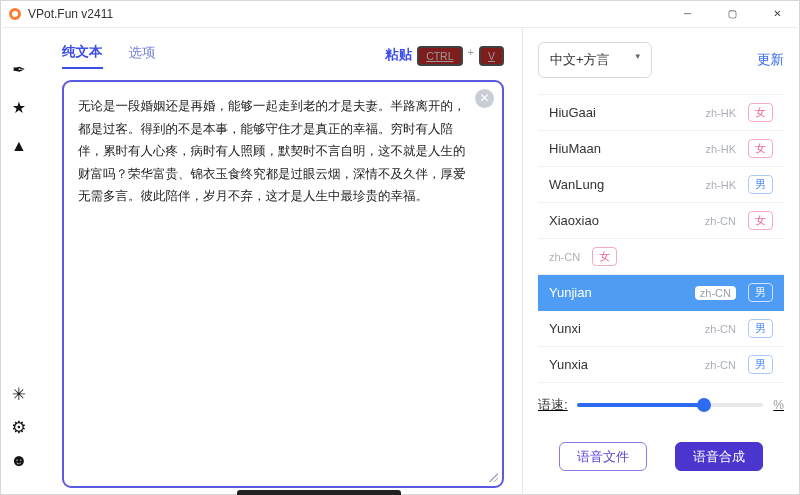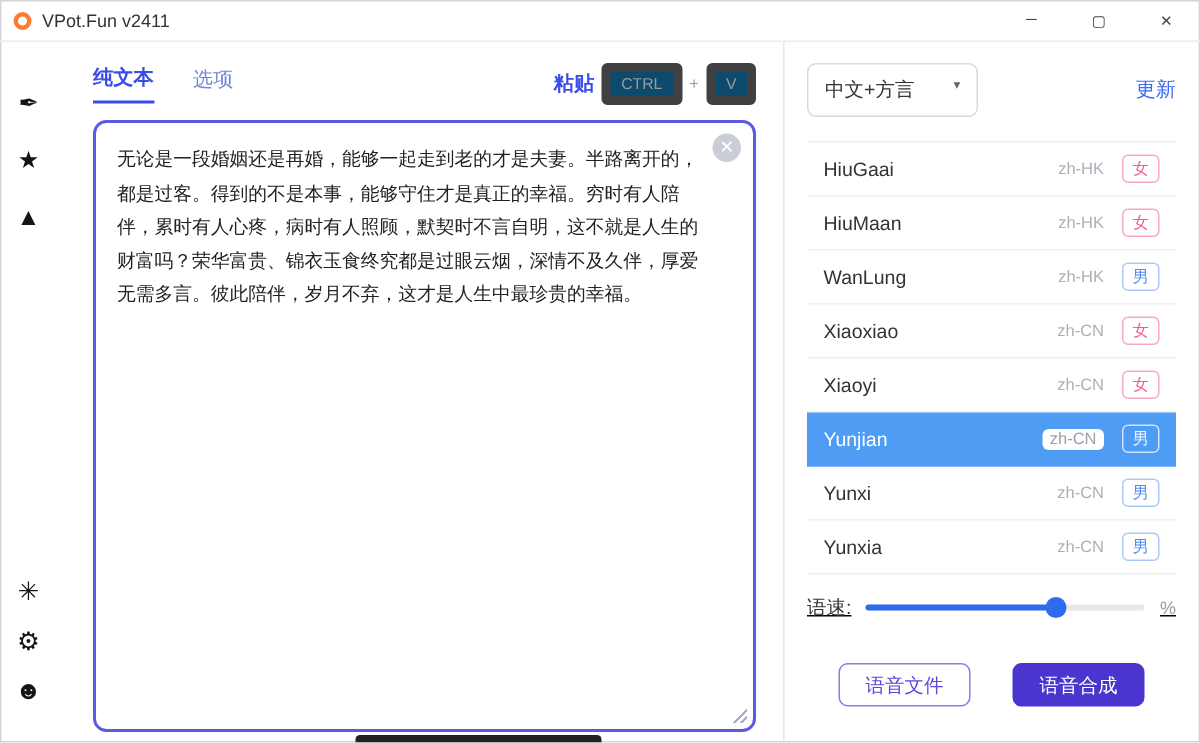--- a/index.html
+++ b/index.html
@@ -24,23 +24,23 @@
   .sb-icon { font-size:16px; color:#141414; margin-bottom:22px; line-height:1; }
   .sb-bottom { margin-top:auto; display:flex; flex-direction:column; align-items:center; padding-bottom:10px; }
   .sb-bottom .sb-icon { margin-bottom:16px; font-size:17px; }
   .v-divider { width:1px; background:#e6e6e6; }
 
   
   .main { width:484px; padding:14px 18px 0 24px; display:flex; flex-direction:column; }
   .tabs-row { display:flex; align-items:center; height:28px; }
   .tab { font-size:13.5px; color:#7583d8; margin-right:26px; padding-bottom:6px; cursor:pointer; }
   .tab.active { color:#3b4de8; font-weight:bold; border-bottom:2px solid #3b4de8; }
-  .paste-group { margin-left:auto; display:flex; align-items:center; gap:5px; }
+  .paste-group { margin-left:auto; display:flex; align-items:flex-start; gap:5px; }
   .paste-label { color:#3b4de8; font-size:13.5px; font-weight:bold; }
-  .kbd { border:6px solid #404040; background:#0c4a6e; color:#9a9a9a; border-radius:4px; font-size:10.5px; padding:2px 7px; }
+  .kbd { border:2px solid #404040; background:#7f1d1d; color:#9a9a9a; border-radius:4px; font-size:10.5px; padding:2px 7px;text-decoration:underline; }
   .plus { color:#9a9a9a; font-size:11px; }
 
   .editor-wrap { position:relative; margin-top:10px; height:408px; }
   .editor {
     width:100%; height:100%; resize:none; outline:none;
     border:2px solid #5b5be0; border-radius:9px;
     padding:13px 30px 13px 14px;
     font-family:"Liberation Sans", sans-serif;
     font-size:12.5px; line-height:1.8; color:#222;
   }
@@ -157,21 +157,20 @@
         <span class="v-name">WanLung</span>
         <span class="v-locale">zh-HK</span>
         <span class="v-badge blue">男</span>
       </div>
       <div class="voice-row">
         <span class="v-name">Xiaoxiao</span>
         <span class="v-locale">zh-CN</span>
         <span class="v-badge pink">女</span>
       </div>
       <div class="voice-row">
-        <span class="v-name">Xiaoyi</span>
         <span class="v-locale">zh-CN</span>
         <span class="v-badge pink">女</span>
       </div>
       <div class="voice-row selected">
         <span class="v-name">Yunjian</span>
         <span class="v-locale">zh-CN</span>
         <span class="v-badge blue">男</span>
       </div>
       <div class="voice-row">
         <span class="v-name">Yunxi</span>

